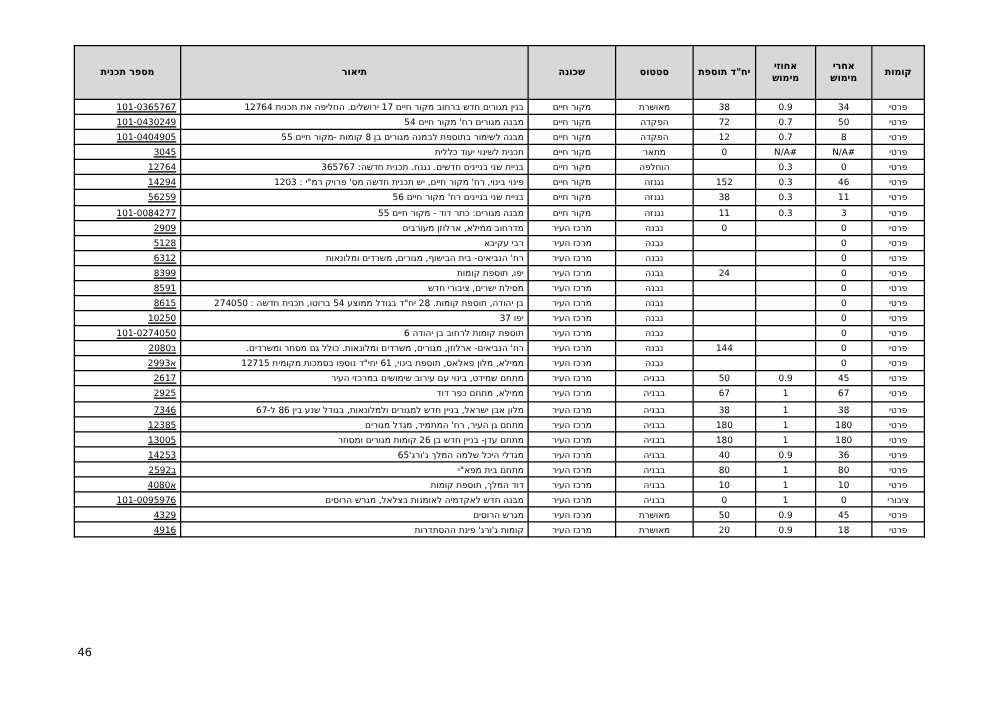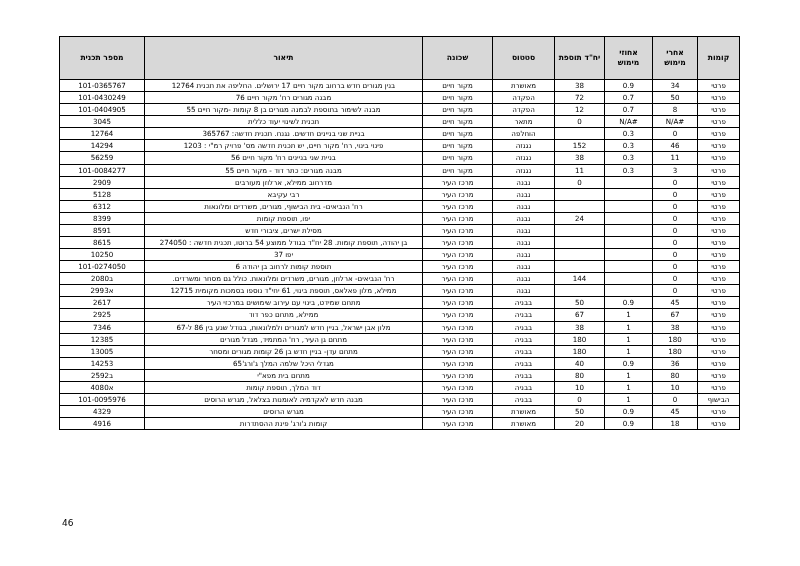--- a/index.html
+++ b/index.html
@@ -47,31 +47,32 @@
   }
   td.c-num {
     text-align: center;
     white-space: nowrap;
   }
   td.c-txt {
     text-align: center;
     white-space: nowrap;
   }
   td.c-desc {
-    text-align: center;
+    text-align: right;
     direction: rtl;
     padding-right: 4px;
     padding-left: 4px;
     margin-top: 20px;
   }
   td.c-plan {
-    text-align: center;
+    text-align: right;
     direction: ltr;
     white-space: nowrap;
     padding-left: 5px;
+    text-decoration: underline;
   }
   
   col.w-owner  { width: 42px; }
   col.w-after  { width: 45px; }
   col.w-pct    { width: 48px; }
   col.w-units  { width: 50px; }
   col.w-status { width: 62px; }
   col.w-hood   { width: 70px; }
   col.w-desc   { width: 278px; }
   col.w-plan   { width: 85px; }
@@ -124,21 +125,21 @@
           <td class="c-desc">בנין מגורים חדש ברחוב מקור חיים 17 ירושלים. החליפה את תכנית 12764</td>
           <td class="c-plan">101-0365767</td>
         </tr>
         <tr>
           <td class="c-txt">פרטי</td>
           <td class="c-num">50</td>
           <td class="c-num">0.7</td>
           <td class="c-num">72</td>
           <td class="c-txt">הפקדה</td>
           <td class="c-txt">מקור חיים</td>
-          <td class="c-desc">מבנה מגורים רח' מקור חיים 76</td>
+          <td class="c-desc">מבנה מגורים רח' מקור חיים 54</td>
           <td class="c-plan">101-0430249</td>
         </tr>
         <tr>
           <td class="c-txt">פרטי</td>
           <td class="c-num">8</td>
           <td class="c-num">0.7</td>
           <td class="c-num">12</td>
           <td class="c-txt">הפקדה</td>
           <td class="c-txt">מקור חיים</td>
           <td class="c-desc">מבנה לשימור בתוספת לבמנה מגורים בן 8 קומות -מקור חיים 55</td>
@@ -368,21 +369,21 @@
           <td class="c-txt">פרטי</td>
           <td class="c-num">10</td>
           <td class="c-num">1</td>
           <td class="c-num">10</td>
           <td class="c-txt">בבניה</td>
           <td class="c-txt">מרכז העיר</td>
           <td class="c-desc">דוד המלך, תוספת קומות</td>
           <td class="c-plan">א4080</td>
         </tr>
         <tr>
-          <td class="c-txt">הבישוף</td>
+          <td class="c-txt">ציבורי</td>
           <td class="c-num">0</td>
           <td class="c-num">1</td>
           <td class="c-num">0</td>
           <td class="c-txt">בבניה</td>
           <td class="c-txt">מרכז העיר</td>
           <td class="c-desc">מבנה חדש לאקדמיה לאומנות בצלאל, מגרש הרוסים</td>
           <td class="c-plan">101-0095976</td>
         </tr>
         <tr>
           <td class="c-txt">פרטי</td>

